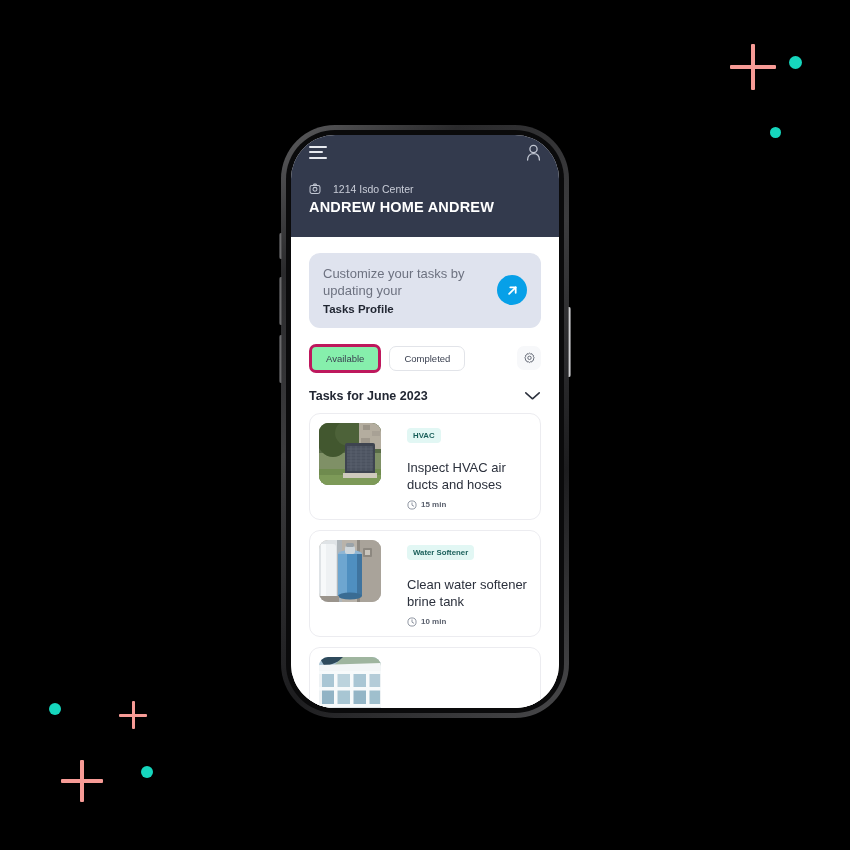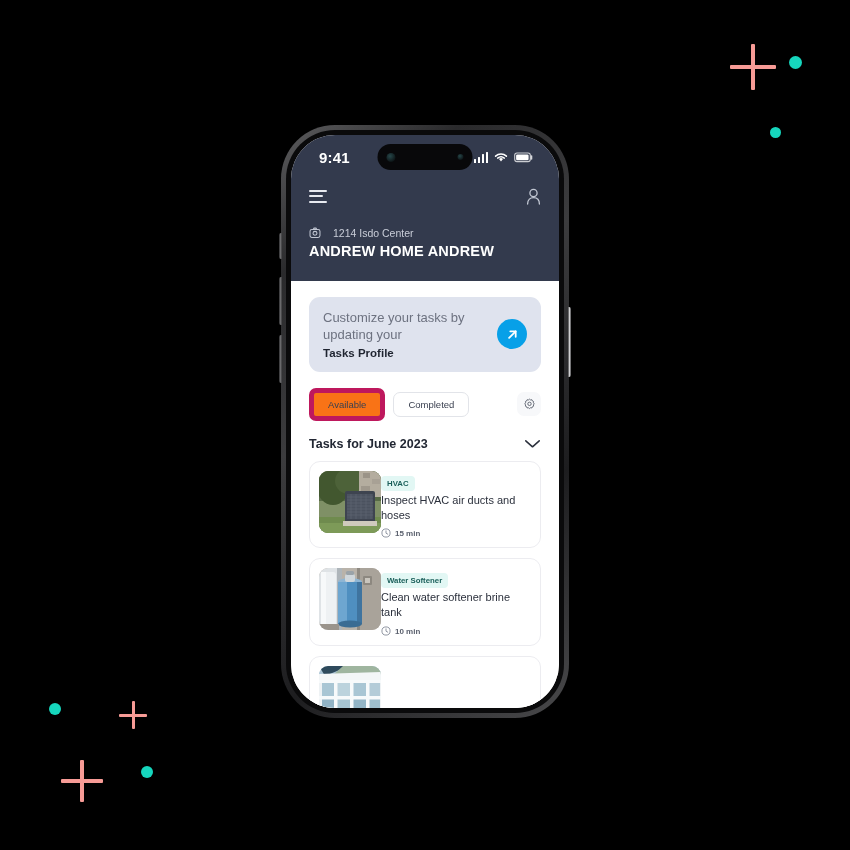--- a/index.html
+++ b/index.html
@@ -121,21 +121,21 @@
     flex: 0 0 30px;
   }
 
   #tabs-row {
     margin-top: 16px;
     display:flex; align-items:center; gap:8px;
   }
   .tab {
     font-size: 9.5px; color:#3a4050;
     padding: 6px 14px; border-radius: 7px;
-    background:#f97316; border:5px solid #be185d;
+    background:#86efac; border:3px solid #be185d;
     cursor:pointer;
   }
   .tab.outline { background:#ffffff; border:1px solid #e2e4e9; }
   #gear-btn {
     margin-left:auto;
     width: 24px; height: 24px; border-radius: 7px;
     background:#f7f8fa;
     display:flex; align-items:center; justify-content:center;
     cursor:pointer;
   }
@@ -144,32 +144,32 @@
     margin-top: 16px;
     display:flex; align-items:center; justify-content:space-between;
   }
   #section-row h2 { font-size: 12.5px; font-weight:bold; color:#222733; }
 
   .task-card {
     margin-top: 10px;
     border:1px solid #ececf0; border-radius:11px;
     background:#fff;
     padding: 9px;
-    display:flex; gap:0;
+    display:flex; gap:26px;
     cursor:pointer;
   }
   .thumb { width: 62px; height: 62px; border-radius: 9px; flex:0 0 62px; overflow:hidden; position:relative; }
   .task-body { padding-top: 1px; }
   .badge {
     display:inline-block;
     font-size: 7.8px; font-weight:bold; color:#1a5f5a;
     background:#e2f7f4; border-radius:4px;
     padding: 3px 6px;
   }
-  .task-title { font-size: 11px; color:#2b303c; line-height:1.35; margin-top:2px; max-width:150px; }
+  .task-title { font-size: 13px; color:#2b303c; line-height:1.35; margin-top:16px; max-width:150px; }
   .task-meta { display:flex; align-items:center; gap:4px; margin-top:6px; }
   .task-meta .dur { font-size: 8px; font-weight:bold; color:#5b616e; }
 </style>
 </head>
 <body>
 
 <div id="stage">
 
   <div>
 
@@ -196,47 +196,20 @@
     <div class="btn-side" id="silent"></div>
     <div class="btn-side" id="volup"></div>
     <div class="btn-side" id="voldn"></div>
     <div class="btn-side" id="power"></div>
 
     <div id="bezel">
       <div id="screen">
 
         <div id="app-header">
 
-          <div id="statusbar">
-            <div id="clock">9:41</div>
-
-            <div id="island">
-              <div class="cam"></div>
-              <div class="cam small"></div>
-            </div>
-
-            <div id="status-icons">
-              <span class="bars">
-                  <i></i>
-                  <i></i>
-                  <i></i>
-                  <i></i>
-                </span>
-              <svg width="14" height="11" viewBox="0 0 14 11">
-                <path d="M7 9.6 L9 6.9 A3.2 3.2 0 0 0 5 6.9 Z" fill="#fff"></path>
-                <path d="M1.6 4.1 A8 8 0 0 1 12.4 4.1" stroke="#fff" stroke-width="1.6" fill="none" stroke-linecap="round"></path>
-                <path d="M3.7 6.1 A5.2 5.2 0 0 1 10.3 6.1" stroke="#fff" stroke-width="1.5" fill="none" stroke-linecap="round"></path>
-              </svg>
-              <svg width="19" height="11" viewBox="0 0 19 11">
-                <rect x="0.7" y="1" width="15.6" height="8.6" rx="2.3" stroke="#fff" stroke-width="1.1" fill="none" opacity="0.75"></rect>
-                <rect x="2.1" y="2.4" width="12.5" height="5.8" rx="1.3" fill="#fff"></rect>
-                <path d="M17.5 4 v3" stroke="#fff" stroke-width="1.6" stroke-linecap="round" opacity="0.8"></path>
-              </svg>
-            </div>
-          </div>
 
           <div id="navbar">
             <div id="hamburger">
               <span></span>
                 <span></span>
                 <span></span>
             </div>
             <svg width="15" height="17" viewBox="0 0 15 17">
               <circle cx="7.5" cy="5" r="3.6" stroke="#c2c7d3" stroke-width="1.3" fill="none"></circle>
               <path d="M1.6 16 C1.6 11.6 4.3 9.6 7.5 9.6 C10.7 9.6 13.4 11.6 13.4 16" stroke="#c2c7d3" stroke-width="1.3" fill="none" stroke-linecap="round"></path>

